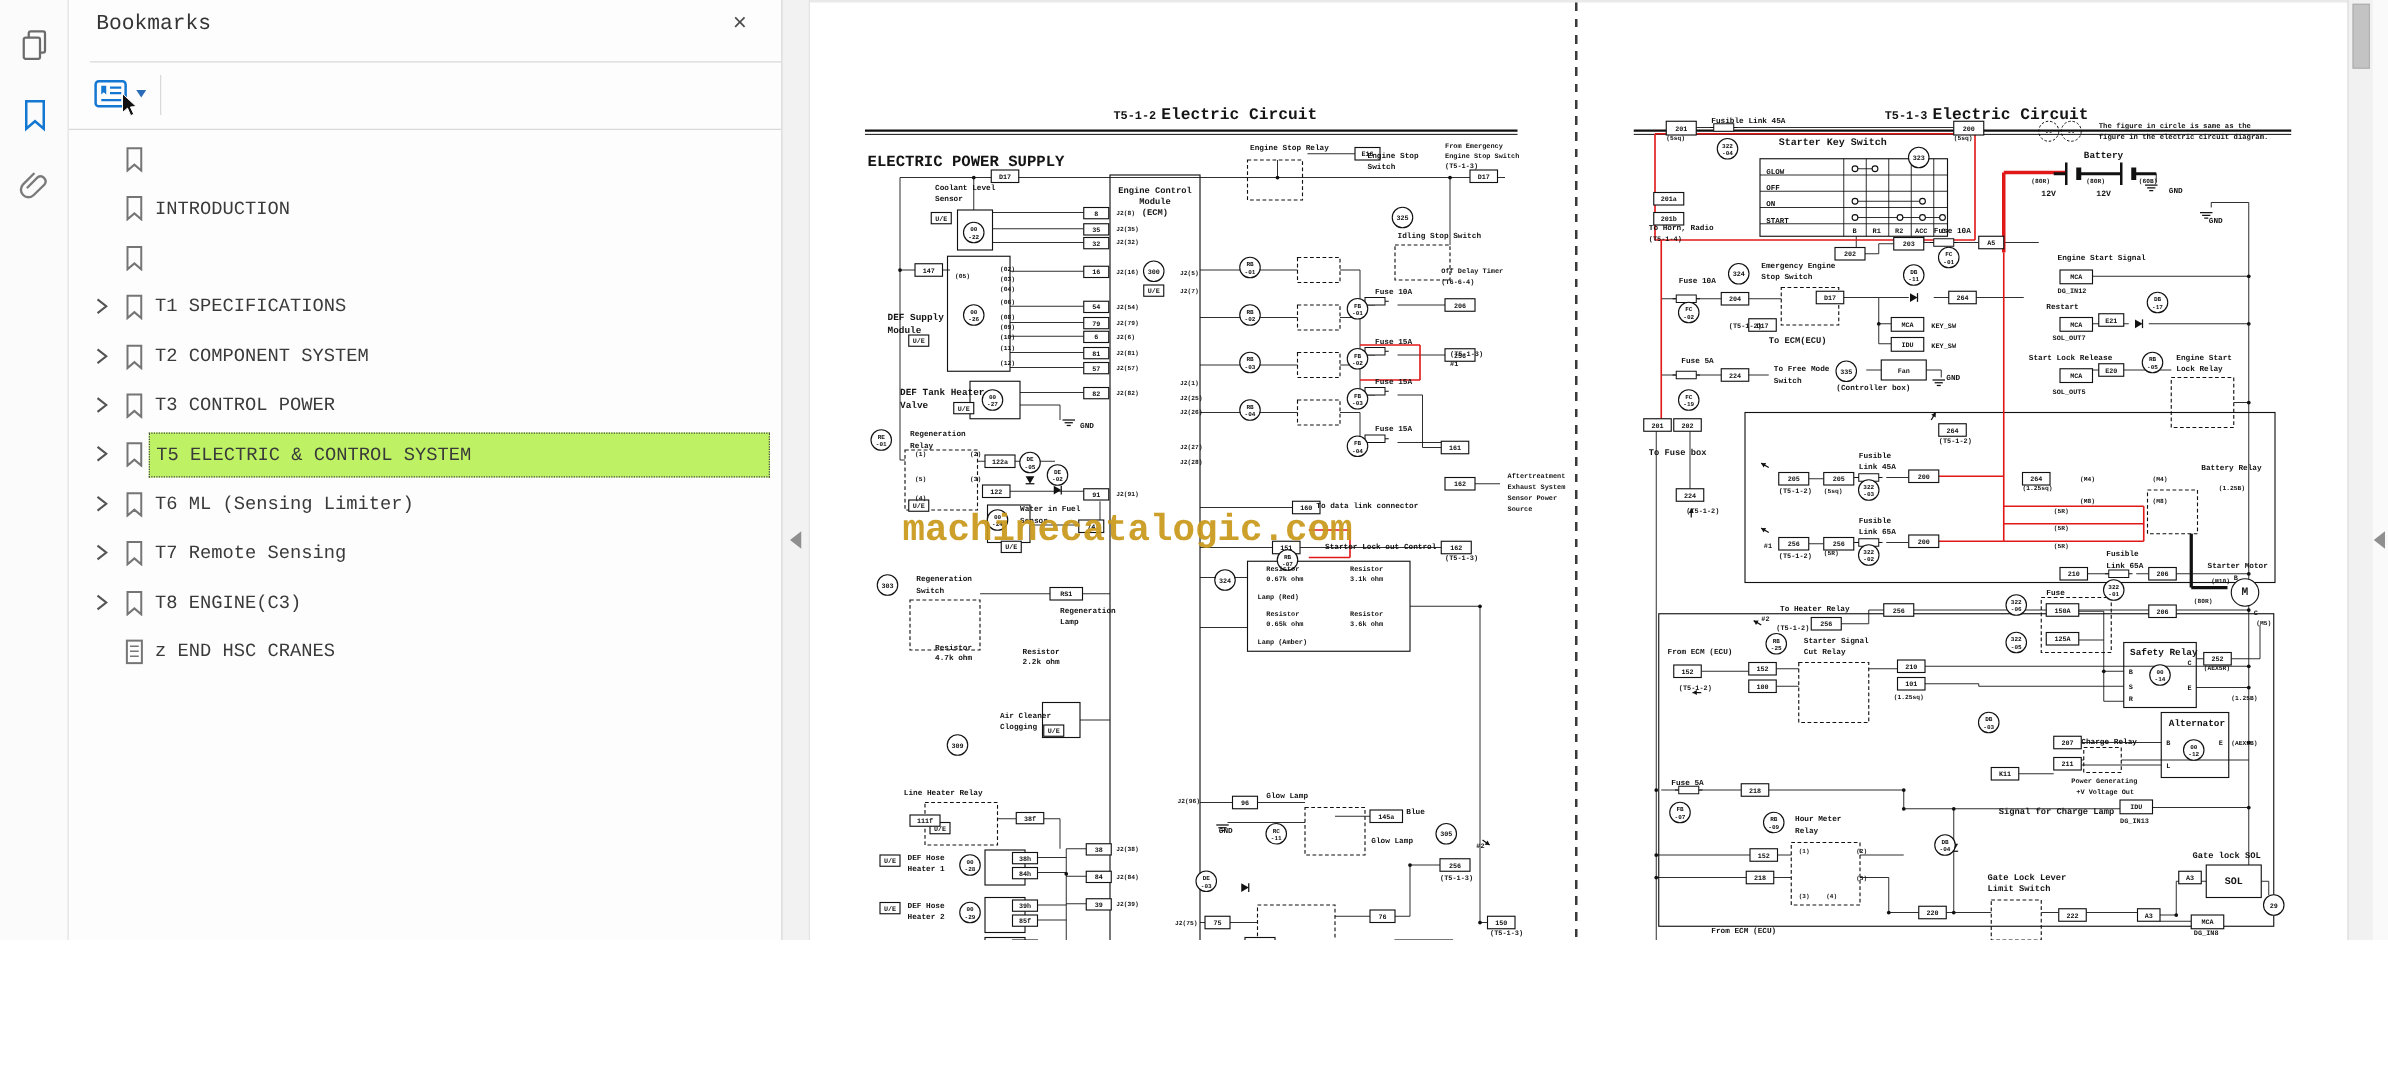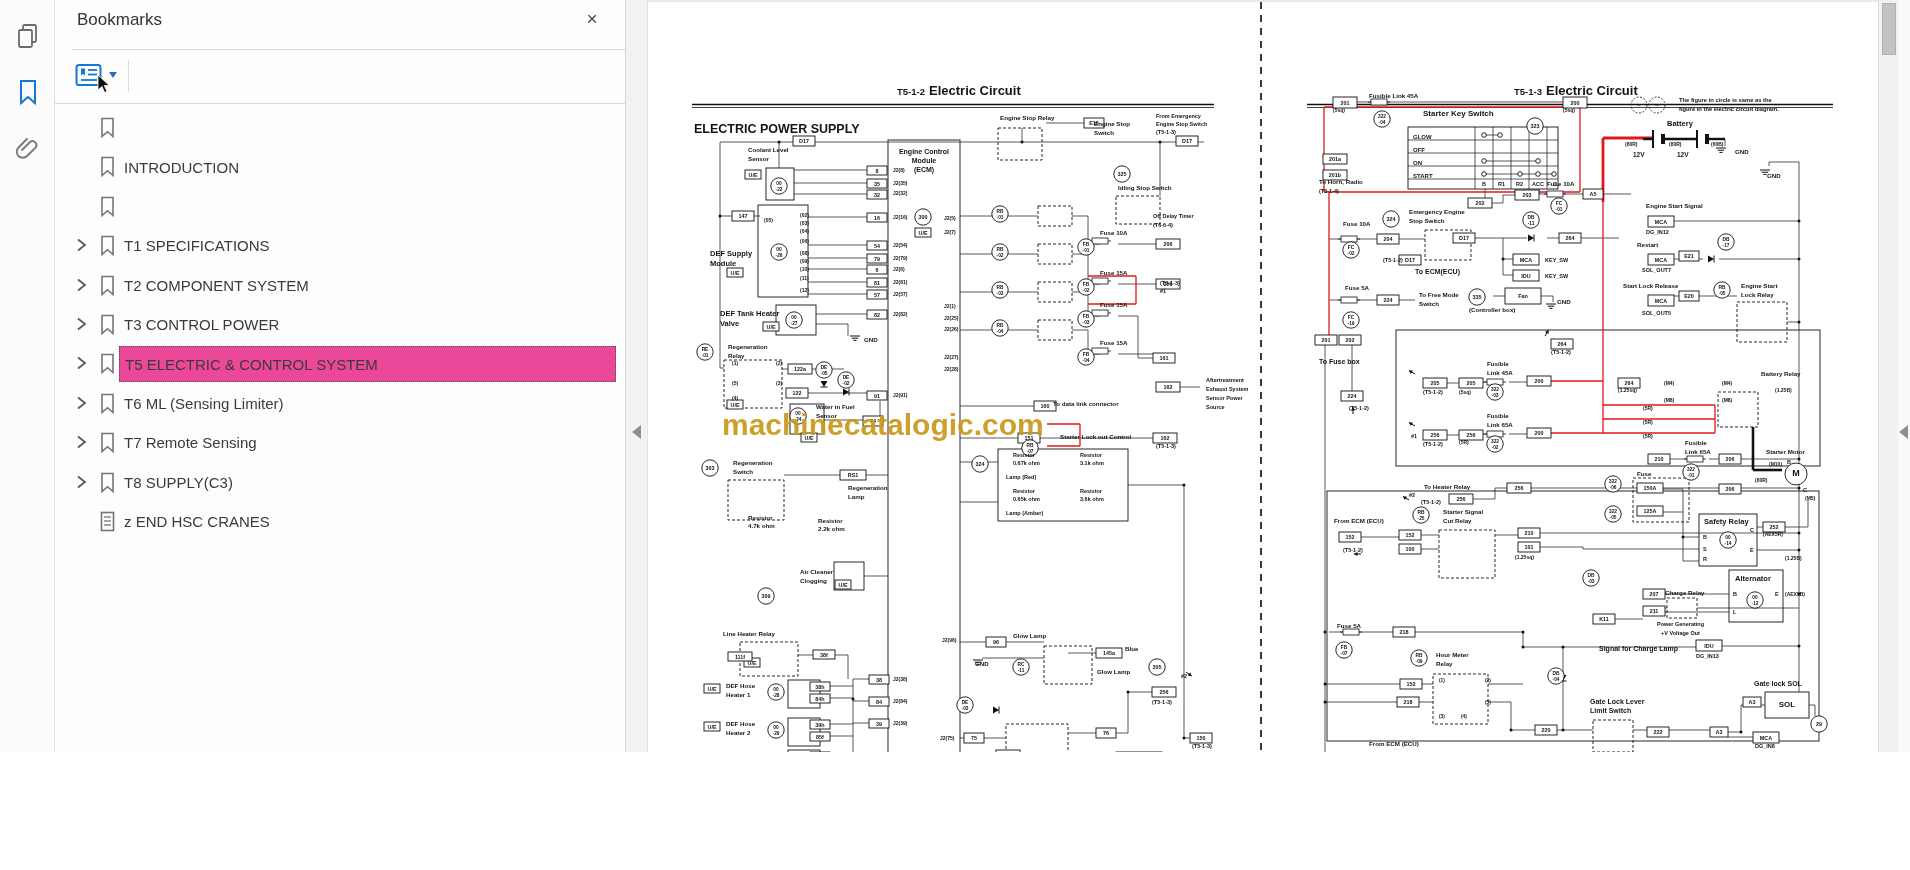--- a/index.html
+++ b/index.html
@@ -1,18 +1,18 @@
 <!DOCTYPE html>
 <html><head>
 <meta charset="utf-8">
 <style>
   * { margin:0; padding:0; box-sizing:border-box; }
   html,body { width:1910px; height:870px; overflow:hidden; background:#fff;
     font-family:"Liberation Sans", sans-serif; }
-  #app { position:relative; width:1910px; height:752px; background:#e9e9e9; overflow:hidden; }
+  #app { position:relative; width:1910px; height:752px; background:#e9e9e9; overflow:hidden;font-family:Liberation Mono, monospace; }
 
   
   #iconstrip { position:absolute; left:0; top:0; width:55px; height:858px; background:#fbfbfb; border-right:1px solid #e2e2e2; z-index:5; }
   .strip-icon { position:absolute; left:14px; width:28px; height:28px; cursor:pointer; }
 
   
   #panel { position:absolute; left:55px; top:0; width:571px; height:858px; background:#fdfdfd; border-right:1px solid #d6d6d6; z-index:4; }
   #panel-title { position:absolute; left:22px; top:10px; font-size:17px; color:#343434; }
   #panel-close { position:absolute; left:524px; top:6px; width:26px; height:26px; font-size:19px; color:#4a4a4a; text-align:center; line-height:26px; cursor:pointer; }
   .hsep1 { position:absolute; left:17px; right:0; top:49px; height:1px; background:#d9d9d9; }
@@ -21,21 +21,21 @@
   #opt-icon { position:absolute; left:20px; top:5px; width:27px; height:24px; cursor:pointer; }
   #opt-caret { position:absolute; left:54px; top:14px; width:0; height:0; border-left:4.5px solid transparent; border-right:4.5px solid transparent; border-top:6px solid #2b6cb8; cursor:pointer; }
   #tb-div { position:absolute; left:73px; top:2px; width:1px; height:32px; background:#d9d9d9; }
   #cursor { position:absolute; left:22px; top:12px; z-index:9; }
 
   #bm-list { position:absolute; left:0; top:108px; width:100%; }
   .bm-row { position:relative; height:39.4px; width:100%; cursor:pointer; }
   .bm-chev { position:absolute; left:19px; top:11px; width:14px; height:16px; }
   .bm-ico { position:absolute; left:44px; top:9px; width:17px; height:21px; }
   .bm-label { position:absolute; left:64px; right:9px; top:2px; bottom:2px; display:flex; align-items:center; padding-left:5px; font-size:15px; color:#3a3a3a; white-space:nowrap; overflow:hidden; }
-  .bm-row.sel .bm-label { background:#ec4899; border:1px dotted #4a4a4a; }
+  .bm-row.sel .bm-label { background:#bef264; border:1px dotted #4a4a4a; }
 
   
   #collapse-strip { position:absolute; left:626px; top:0; width:22px; height:858px; background:#f2f2f2; border-right:1px solid #e4e4e4; }
   .collapse-arrow { position:absolute; width:0; height:0; border-top:7px solid transparent; border-bottom:7px solid transparent; border-right:9px solid #8f8f8f; cursor:pointer; }
   #paper { position:absolute; left:648px; top:2px; width:1230px; height:856px; background:#ffffff; }
   .pagebox { position:absolute; top:2px; height:856px; }
   #page-left { left:648px; width:610px; }
   #page-right { left:1263px; width:614px; }
   #page-fold { position:absolute; left:1260px; top:2px; width:2px; height:856px;
     background:repeating-linear-gradient(to bottom,#3a3a3a 0 7px, transparent 7px 13px); }
@@ -169,21 +169,21 @@
             </svg></div>
           <div class="bm-label">T7 Remote Sensing</div>
         </div>
         <div class="bm-row">
           <div class="bm-chev"><svg width="14" height="16" viewBox="0 0 14 16">
               <polyline points="4,2.5 11,8 4,13.5" fill="none" stroke="#555" stroke-width="1.7"></polyline>
             </svg></div>
           <div class="bm-ico"><svg width="17" height="21" viewBox="0 0 17 21" fill="none">
               <path d="M3,1.5 h11 v18 l-5.5,-4.8 l-5.5,4.8 z" stroke="#757575" stroke-width="1.6" fill="none"></path>
             </svg></div>
-          <div class="bm-label">T8 SUPPLY(C3)</div>
+          <div class="bm-label">T8 ENGINE(C3)</div>
         </div>
         <div class="bm-row">
           <div class="bm-ico"><svg width="17" height="21" viewBox="0 0 17 21" fill="none">
               <rect x="2.5" y="1.5" width="12" height="18" stroke="#757575" stroke-width="1.6"></rect>
               <line x1="5" y1="6" x2="12" y2="6" stroke="#757575" stroke-width="1.3"></line>
               <line x1="5" y1="10" x2="12" y2="10" stroke="#757575" stroke-width="1.3"></line>
               <line x1="5" y1="14" x2="12" y2="14" stroke="#757575" stroke-width="1.3"></line>
             </svg></div>
           <div class="bm-label">z END HSC CRANES</div>
         </div>

